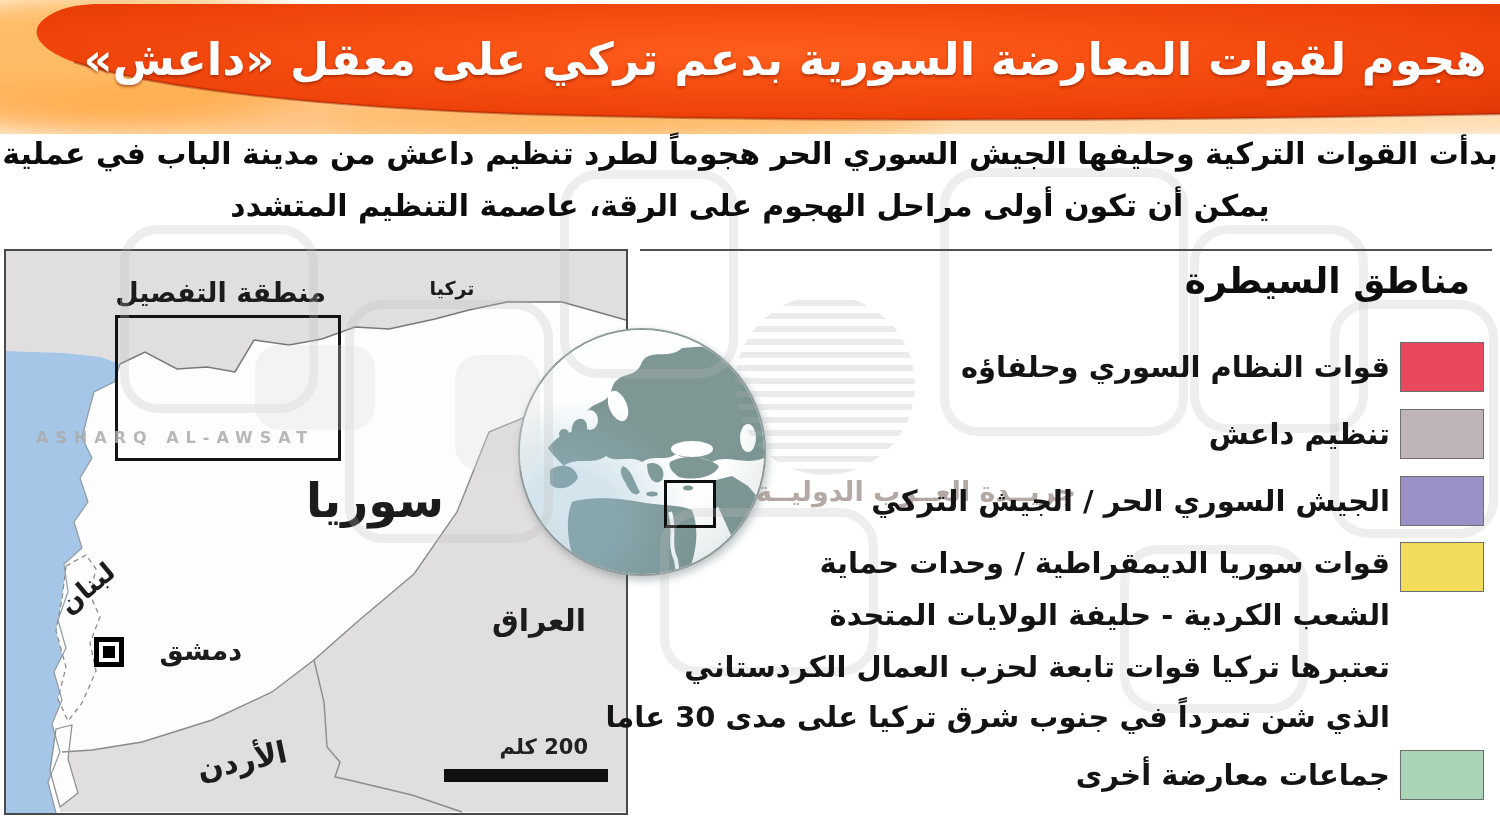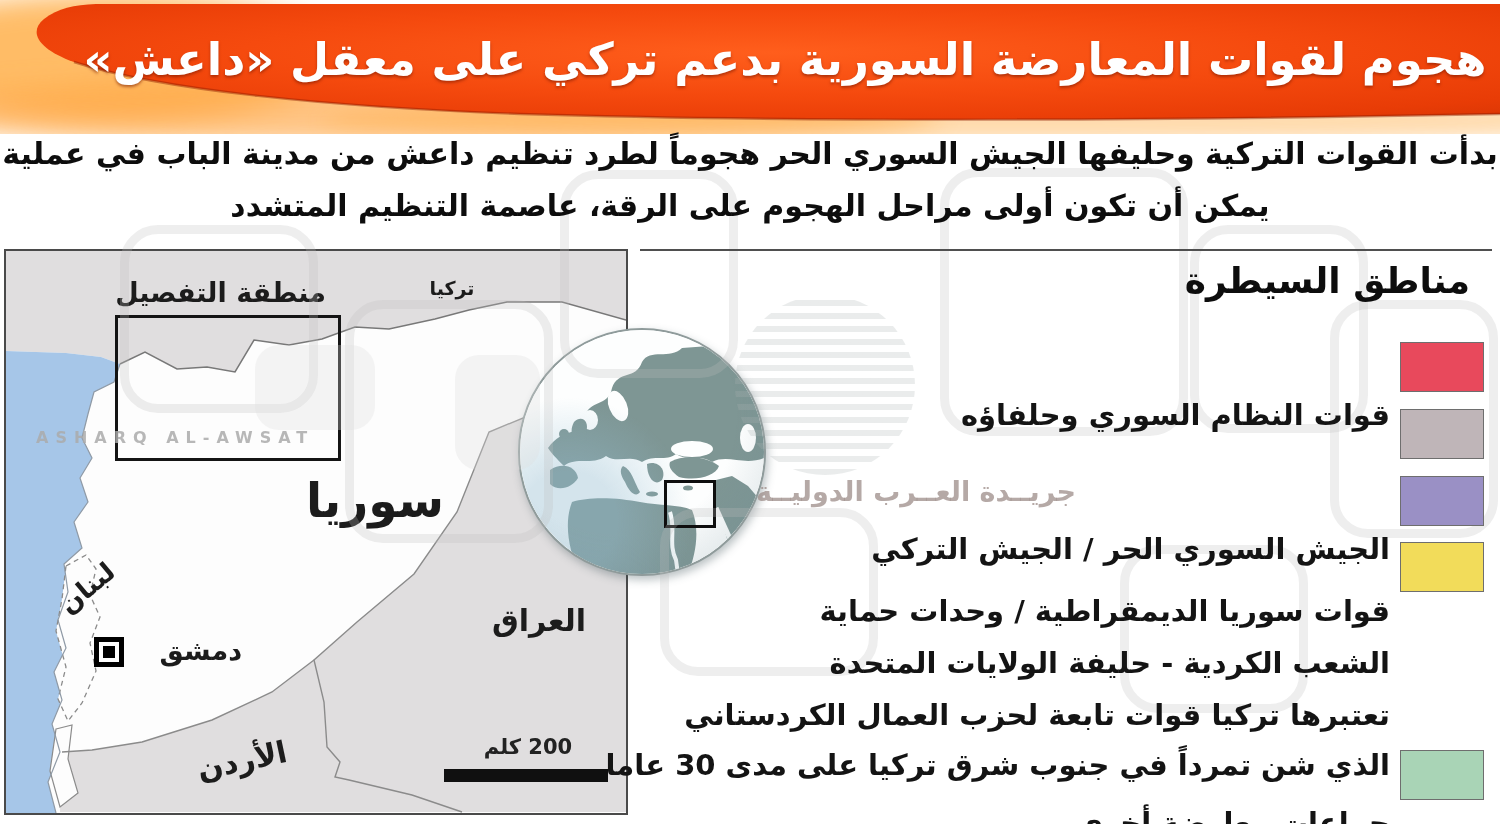--- a/index.html
+++ b/index.html
@@ -33,41 +33,41 @@
   .lbl-jordan{left:172px;top:492px;width:128px;font-size:30px;text-align:center;
               transform:rotate(-12deg);}
   .lbl-damascus{left:124px;top:384px;width:112px;font-size:27px;text-align:right;direction:rtl;}
   .detail-rect{position:absolute;left:109px;top:64px;width:220px;height:140px;
                border:3.5px solid #141414;}
   .damascus-marker{position:absolute;left:88px;top:386px;width:20px;height:20px;
                    border:5px solid #000;background:#fff;}
   .damascus-marker span{position:absolute;left:4px;top:4px;width:12px;height:12px;background:#000;}
   .scale-bar{position:absolute;left:438px;top:518px;width:164px;height:13px;background:#101010;}
   .scale-label{position:absolute;left:462px;top:484px;width:120px;font-size:21px;
-               font-weight:bold;color:#222;text-align:center;direction:rtl;}
+               font-weight:bold;color:#222;text-align:right;direction:rtl;}
 
   
   .globe{position:absolute;left:518px;top:328px;width:244px;height:244px;border-radius:50%;
          overflow:hidden;z-index:3;border:2px solid #8f9b9b;
          box-shadow:2px 4px 8px rgba(60,80,85,.35);background:#fdfefe;}
   .globe .shade{position:absolute;inset:0;border-radius:50%;
      background:
        radial-gradient(circle at 20% 78%, rgba(150,190,210,.40) 0 18%, rgba(150,190,210,0) 45%),
        radial-gradient(circle at 40% 35%, rgba(255,255,255,0) 55%, rgba(110,140,150,.22) 86%, rgba(80,110,125,.42) 100%);}
   .globe-rect{position:absolute;left:144px;top:150px;width:46px;height:42px;
               border:3.5px solid #0e0e0e;}
 
   
   .legend-sep{position:absolute;left:640px;top:249px;width:852px;height:2px;background:#4f4f4f;z-index:5;}
   .legend-title{position:absolute;right:30px;top:260px;font-size:36px;font-weight:bold;
                 color:#0d0d0d;direction:rtl;z-index:5;}
   .swatch{position:absolute;right:16px;width:82px;height:48px;border:1.5px solid #6e6e6e;z-index:5;}
   .sw1{top:342px;} .sw2{top:409px;} .sw3{top:476px;} .sw4{top:542px;} .sw5{top:750px;}
   .leg-label{position:absolute;right:110px;font-size:29px;font-weight:bold;color:#141414;
-             direction:rtl;white-space:nowrap;z-index:5;margin-top:48px;}
+             direction:rtl;white-space:nowrap;z-index:5;}
   .lg1{top:350px;} .lg2{top:417px;} .lg3{top:484px;}
   .lg4a{top:546px;} .lg4b{top:598px;} .lg4c{top:650px;} .lg4d{top:700px;}
   .lg5{top:758px;}
 
   
   .wm{position:absolute;inset:0;z-index:4;pointer-events:none;}
   .wm-shape{position:absolute;border:9px solid rgba(190,190,190,.26);border-radius:38px;}
   .wm-fill{position:absolute;background:rgba(222,222,222,.30);border-radius:24px;}
   .wm-globe{position:absolute;left:735px;top:295px;width:180px;height:180px;border-radius:50%;
             background:repeating-linear-gradient(0deg, rgba(170,178,178,.55) 0 6px, rgba(255,255,255,0) 6px 13px);
@@ -187,20 +187,21 @@
     <div class="globe-rect"></div>
   </div>
 
   <div class="legend-sep"></div>
   <div class="legend-title">مناطق السيطرة</div>
 
   <span class="swatch sw1" style="background: rgb(232, 73, 92);"></span>
   <div class="leg-label lg1">قوات النظام السوري وحلفاؤه</div>
 
   <span class="swatch sw2" style="background: rgb(191, 181, 184);"></span>
+  <div class="leg-label lg2">تنظيم داعش</div>
 
   <span class="swatch sw3" style="background: rgb(154, 144, 197);"></span>
   <div class="leg-label lg3">الجيش السوري الحر / الجيش التركي</div>
 
   <span class="swatch sw4" style="background: rgb(242, 220, 90);"></span>
   <div class="leg-label lg4a">قوات سوريا الديمقراطية / وحدات حماية</div>
   <div class="leg-label lg4b">الشعب الكردية - حليفة الولايات المتحدة</div>
   <div class="leg-label lg4c">تعتبرها تركيا قوات تابعة لحزب العمال الكردستاني</div>
   <div class="leg-label lg4d">الذي شن تمرداً في جنوب شرق تركيا على مدى 30 عاما</div>
 

